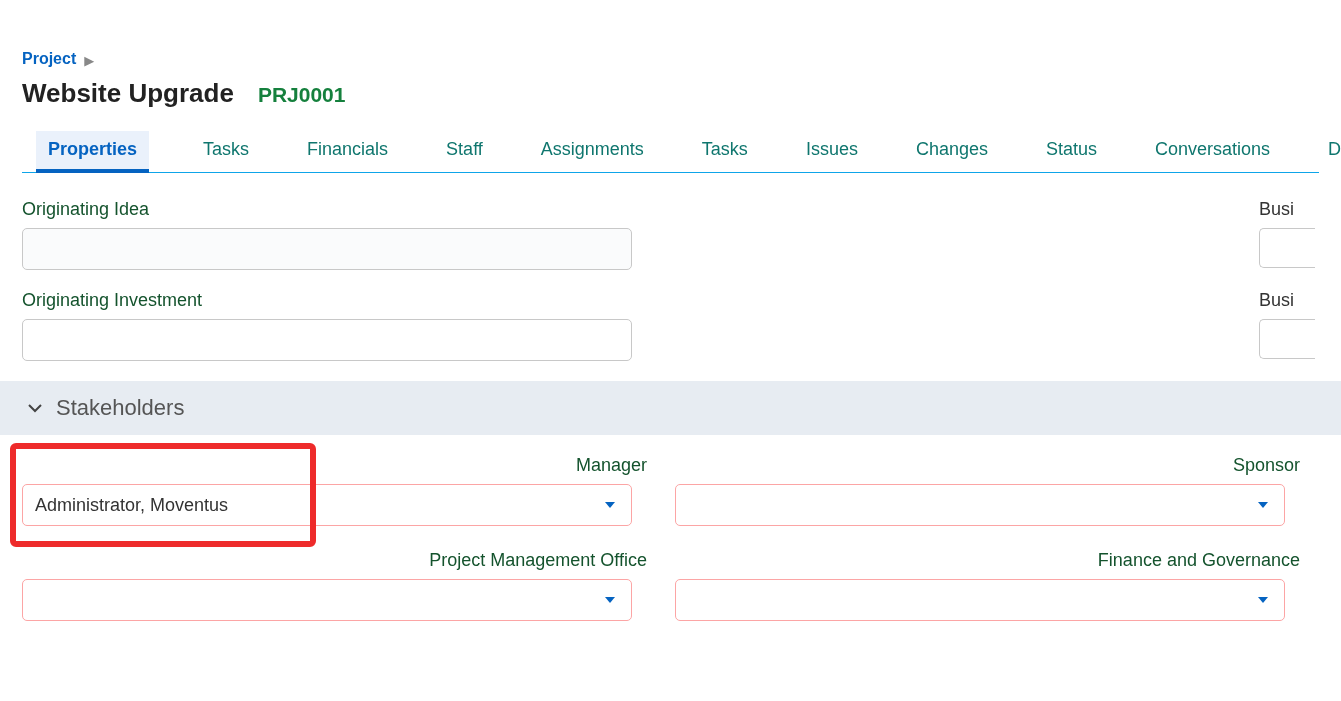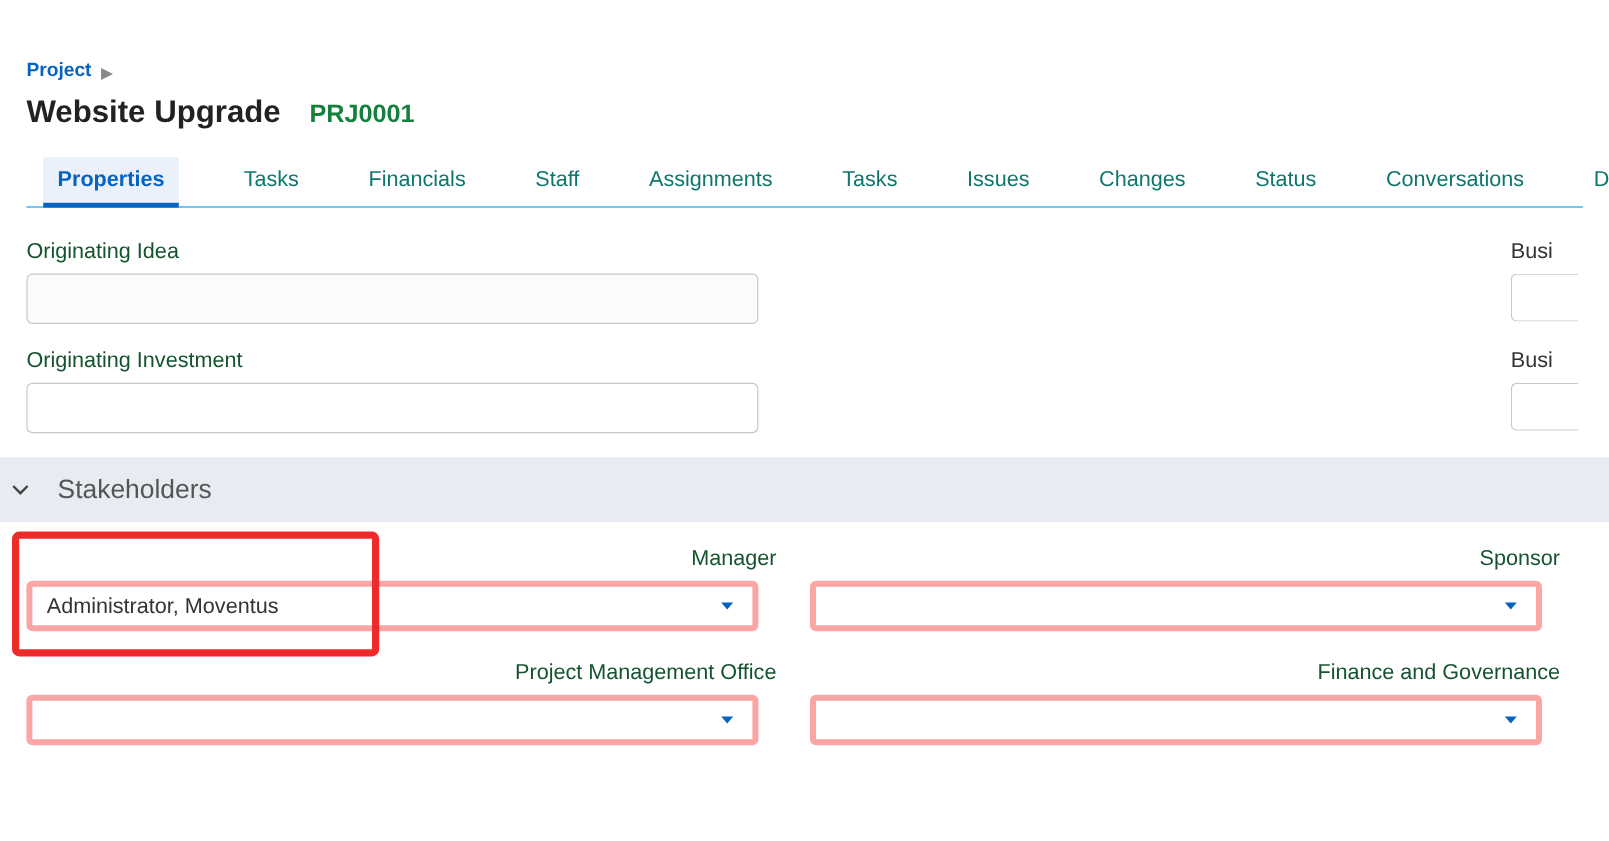--- a/index.html
+++ b/index.html
@@ -92,39 +92,39 @@
     border: 1px solid #c8c8c8;
     border-left: 1px solid #c8c8c8;
     border-right: none;
     border-radius: 5px 0 0 5px;
     background: #fff;
     margin-top: 8px;
   }
   .section-header {
     display: flex;
     align-items: center;
-    gap: 24px;
+    gap: 14px;
     background: #e7ecf2;
-    padding: 14px 10px;
+    padding: 14px 28px;
     margin: 14px -22px 20px -22px;
     width: calc(100% + 44px);
   }
   .section-chevron { color: #444; font-size: 14px; cursor: pointer; }
   .section-title { font-size: 22px; color: #555; }
   .stakeholder-grid {
     display: grid;
     grid-template-columns: 625px 625px;
     column-gap: 28px;
     row-gap: 24px;
   }
   .field-group { position: relative; text-align: right; }
   .dropdown {
     width: 610px;
     height: 42px;
-    border: 5px solid #fca5a5;
+    border: 1px solid #fca5a5;
     border-radius: 5px;
     background: #fff;
     padding: 0 36px 0 12px;
     font-size: 18px;
     color: #333;
     display: flex;
     align-items: center;
     cursor: pointer;
     position: relative;
   }

